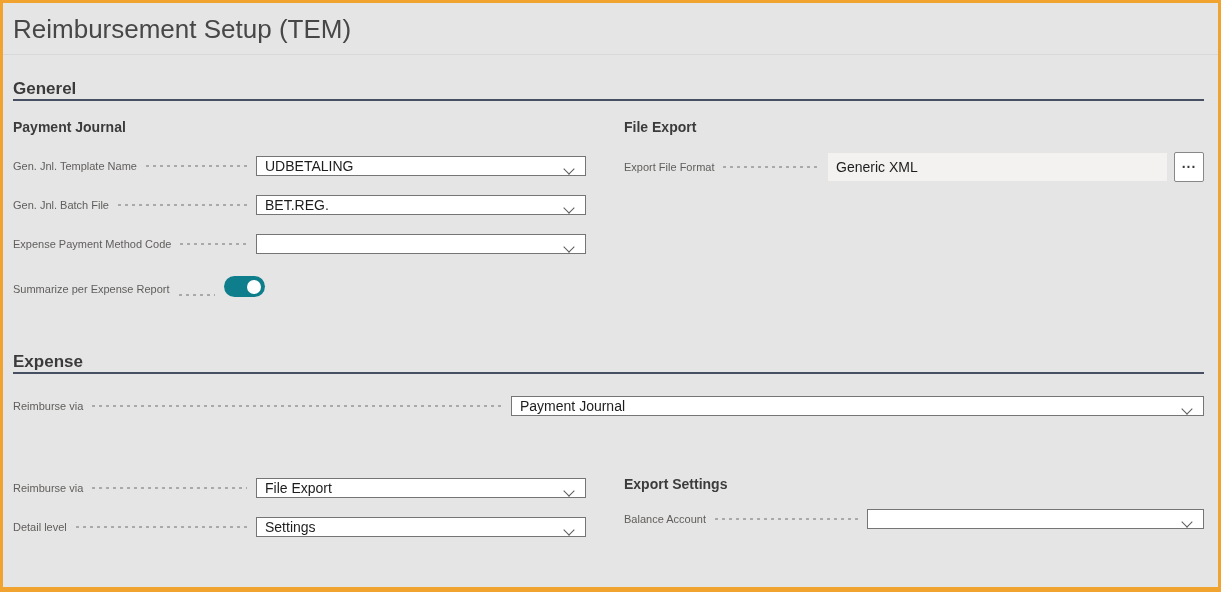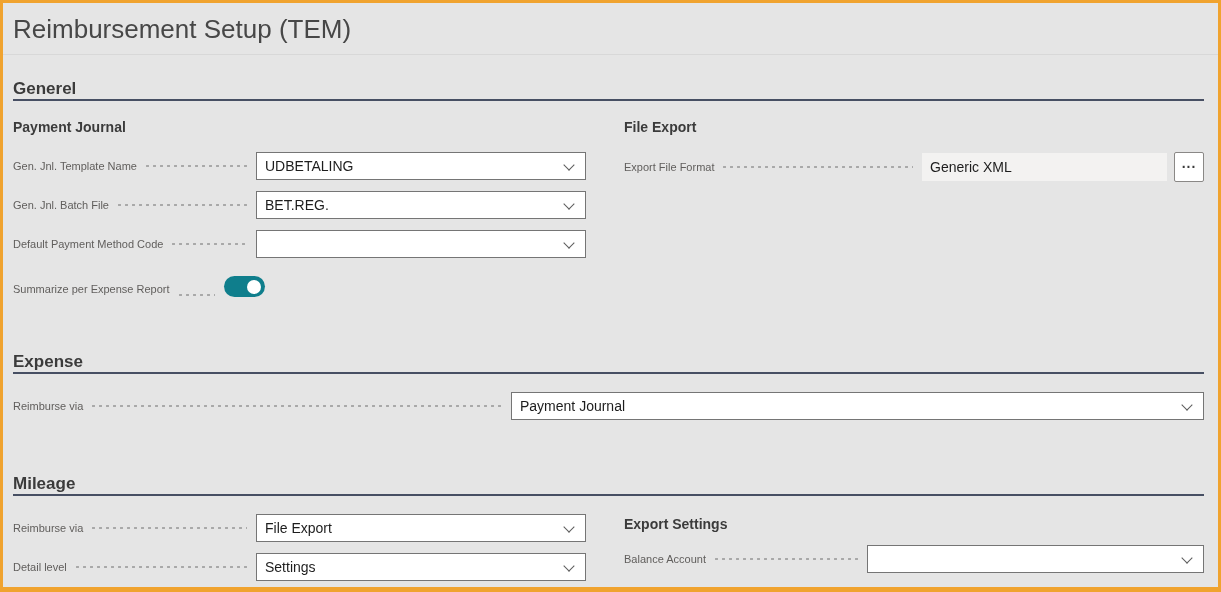--- a/index.html
+++ b/index.html
@@ -58,21 +58,21 @@
   }
   .dots {
     flex: 1 1 auto; height: 4px; margin-right: 9px; min-width: 12px;
     background-image: radial-gradient(circle, #a8a8a8 1.1px, transparent 1.5px);
     background-size: 7px 4px;
     background-repeat: repeat-x;
     background-position: left center;
   }
   .combo {
     position: relative; flex: 0 0 auto;
-    width: 330px; height: 28px;
+    width: 330px; height: 20px;
     border: 1px solid #757575; background: #fff;
     display: flex; align-items: center;
     padding: 0 30px 0 8px;
     font-size: 14px; color: #1d1d1d;
     cursor: pointer; overflow: hidden; white-space: nowrap;
   }
   .combo.wide { width: 693px; }
   .chev {
     position: absolute; right: 12px; top: 8px;
     width: 8px; height: 8px;
@@ -83,21 +83,21 @@
   .toggle {
     position: relative; flex: 0 0 auto;
     width: 41px; height: 21px; border-radius: 11px;
     background: #0F7E8C; cursor: pointer;
   }
   .toggle .knob {
     position: absolute; top: 3.5px; right: 4px;
     width: 14px; height: 14px; border-radius: 50%; background: #ffffff;
   }
   .assist-group {
-    flex: 0 0 auto; width: 282px;
+    flex: 0 0 auto; width: 376px;
     display: flex; align-items: center;
   }
   .readonly-field {
     flex: 1 1 auto; height: 28px;
     background: #f3f2f1; border: none;
     display: flex; align-items: center;
     padding: 0 8px; font-size: 14px; color: #1d1d1d;
   }
   .assist-btn {
     flex: 0 0 auto; width: 30px; height: 30px; margin-left: 7px;
@@ -139,21 +139,21 @@
           <div class="row">
             <span class="flabel">Gen. Jnl. Batch File</span>
             <span class="dots"></span>
             <div class="combo">
               <span>BET.REG.</span>
               <span class="chev"></span>
             </div>
           </div>
 
           <div class="row">
-            <span class="flabel">Default Payment Method Code</span>
+            <span class="flabel">Expense Payment Method Code</span>
             <span class="dots"></span>
             <div class="combo">
               <span></span>
               <span class="chev"></span>
             </div>
           </div>
 
           <div class="row" style="margin-top:2px;align-items:flex-end;">
             <span class="flabel">Summarize per Expense Report</span>
             <span class="dots" style="flex:0 0 38px;"></span>
@@ -189,21 +189,20 @@
         <span class="flabel">Reimburse via</span>
         <span class="dots"></span>
         <div class="combo wide">
           <span>Payment Journal</span>
           <span class="chev"></span>
         </div>
       </div>
     </div>
 
     <div class="section section-mileage">
-      <div class="section-title">Mileage</div>
 
       <div class="columns" style="margin-top:18px;">
 
         <div class="col">
           <div class="row">
             <span class="flabel">Reimburse via</span>
             <span class="dots"></span>
             <div class="combo">
               <span>File Export</span>
               <span class="chev"></span>

